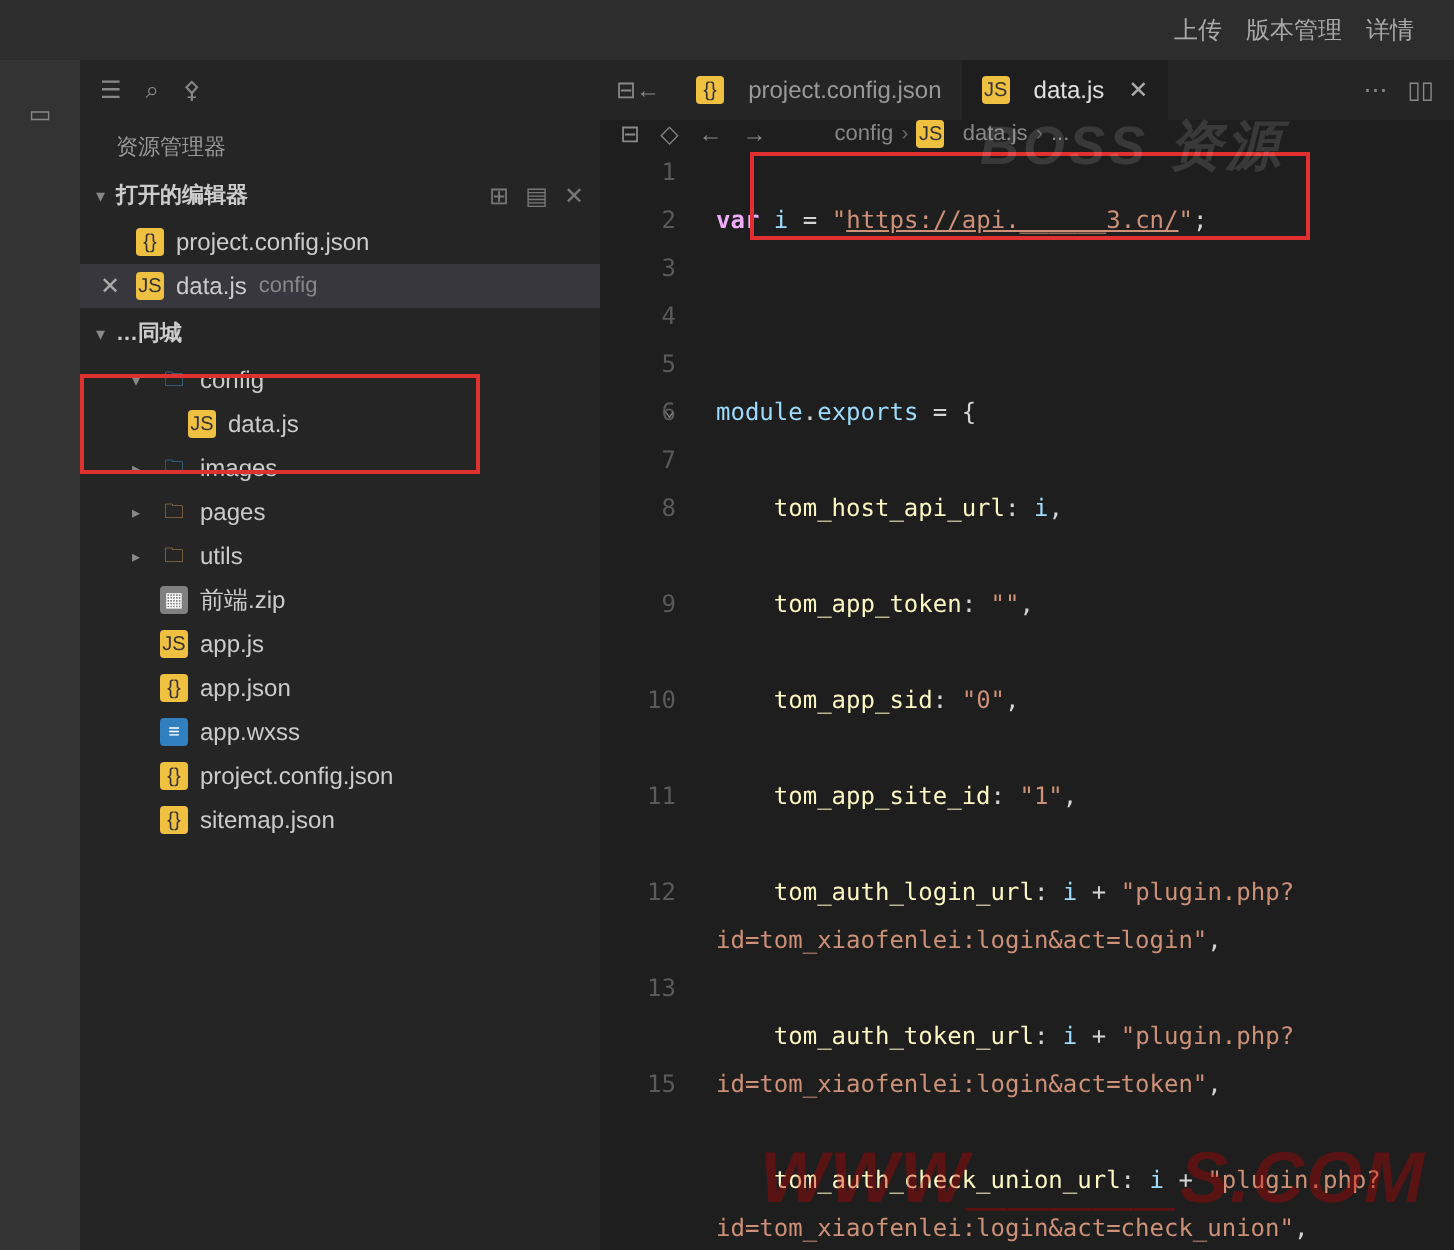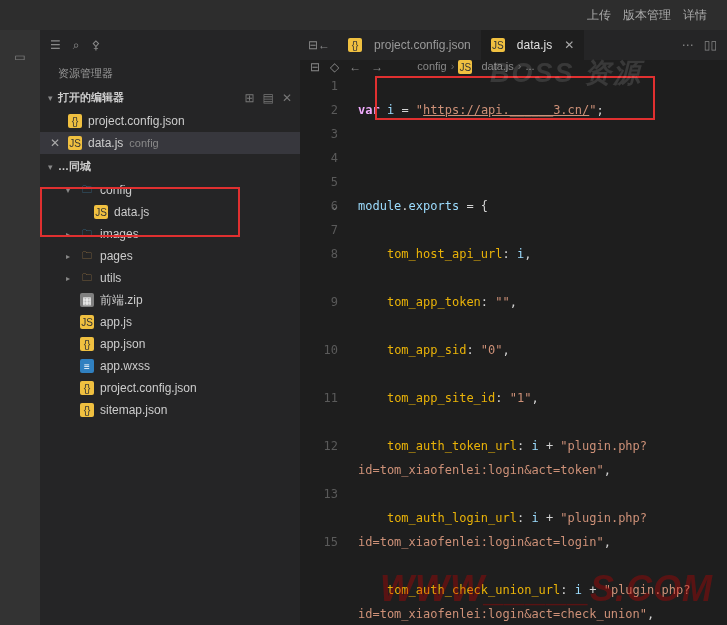--- a/index.html
+++ b/index.html
@@ -52,21 +52,21 @@
 .gutter { width: 50px; text-align: right; color: #5a5a5a; padding-right: 12px; }
 .gutter div { height: 24px; }
 .code { flex: 1; position: relative; white-space: pre; padding-left: 8px; }
 .code-line { height: 24px; }
 .tall { height: 48px; white-space: pre-wrap; line-height: 24px; }
 .kw { color: #f0abfc; font-weight: bold; }
 .var { color: #9cdcfe; }
 .op { color: #d4d4d4; }
 .str { color: #ce9178; }
 .str-u { color: #ce9178; text-decoration: underline; }
-.prop { color: #eab308; }
+.prop { color: #fef9c3; }
 .fold { position: absolute; left: -18px; color: #888; font-size: 9px; }
 .gutter .tall { height: 48px; }
 .watermark { position: absolute; top: 55px; left: 490px; font-size: 27px; font-weight: bold; font-style: italic; color: rgba(255,255,255,0.12); letter-spacing: 2px; pointer-events: none; }
 .watermark2 { position: absolute; bottom: 15px; left: 380px; font-size: 36px; font-weight: bold; font-style: italic; color: rgba(200,0,0,0.35); letter-spacing: 1px; pointer-events: none; }
 </style>
 </head>
 <body>
 
 <div class="topbar">
   <div class="topbar-right">
@@ -217,22 +217,22 @@
           <div class="tall">15</div>
       </div>
       <div class="code">
 <div class="code-line"><span class="kw">var</span> <span class="var">i</span> <span class="op">=</span> <span class="str">"<span class="str-u">https://api.______3.cn/</span>"</span><span class="op">;</span></div>
 <div class="code-line"></div>
 <div class="code-line"><span class="fold">⌄</span><span class="var">module</span><span class="op">.</span><span class="var">exports</span> <span class="op">= {</span></div>
 <div class="code-line">    <span class="prop">tom_host_api_url</span><span class="op">: </span><span class="var">i</span><span class="op">,</span></div>
 <div class="code-line">    <span class="prop">tom_app_token</span><span class="op">: </span><span class="str">""</span><span class="op">,</span></div>
 <div class="code-line">    <span class="prop">tom_app_sid</span><span class="op">: </span><span class="str">"0"</span><span class="op">,</span></div>
 <div class="code-line">    <span class="prop">tom_app_site_id</span><span class="op">: </span><span class="str">"1"</span><span class="op">,</span></div>
+<div class="code-line tall">    <span class="prop">tom_auth_login_url</span><span class="op">: </span><span class="var">i</span> <span class="op">+</span> <span class="str">"plugin.php?id=tom_xiaofenlei:login&amp;act=login"</span><span class="op">,</span></div>
 <div class="code-line tall">    <span class="prop">tom_auth_token_url</span><span class="op">: </span><span class="var">i</span> <span class="op">+</span> <span class="str">"plugin.php?id=tom_xiaofenlei:login&amp;act=token"</span><span class="op">,</span></div>
-<div class="code-line tall">    <span class="prop">tom_auth_login_url</span><span class="op">: </span><span class="var">i</span> <span class="op">+</span> <span class="str">"plugin.php?id=tom_xiaofenlei:login&amp;act=login"</span><span class="op">,</span></div>
 <div class="code-line tall">    <span class="prop">tom_auth_check_union_url</span><span class="op">: </span><span class="var">i</span> <span class="op">+</span> <span class="str">"plugin.php?id=tom_xiaofenlei:login&amp;act=check_union"</span><span class="op">,</span></div>
 
 
 
 
 
       </div>
     </div>
   </div>
 </div>

